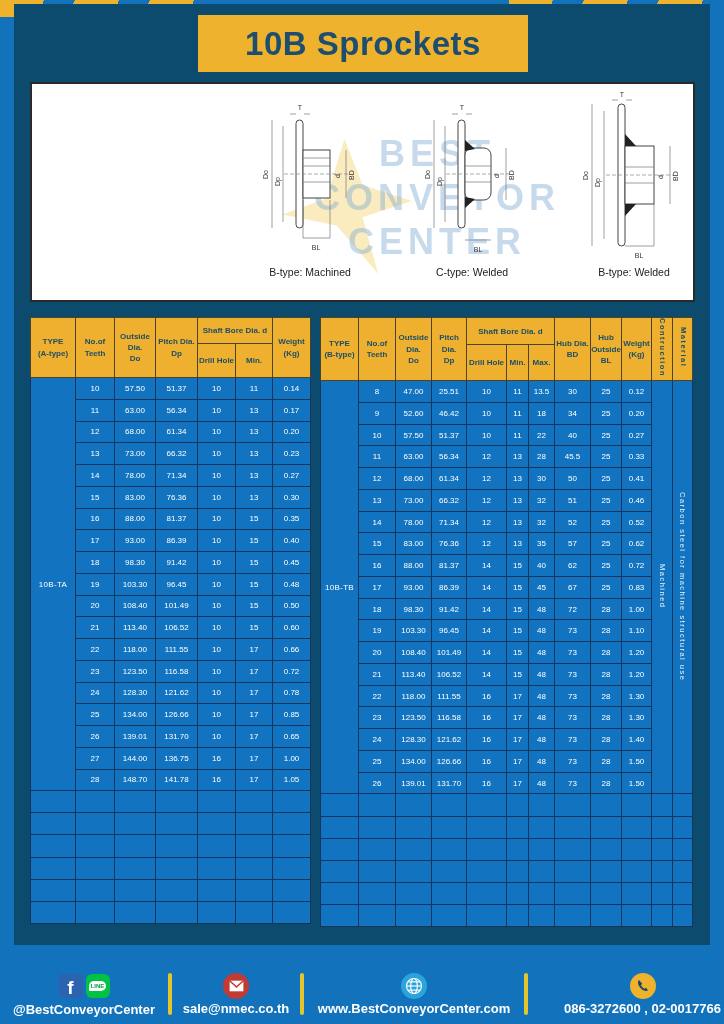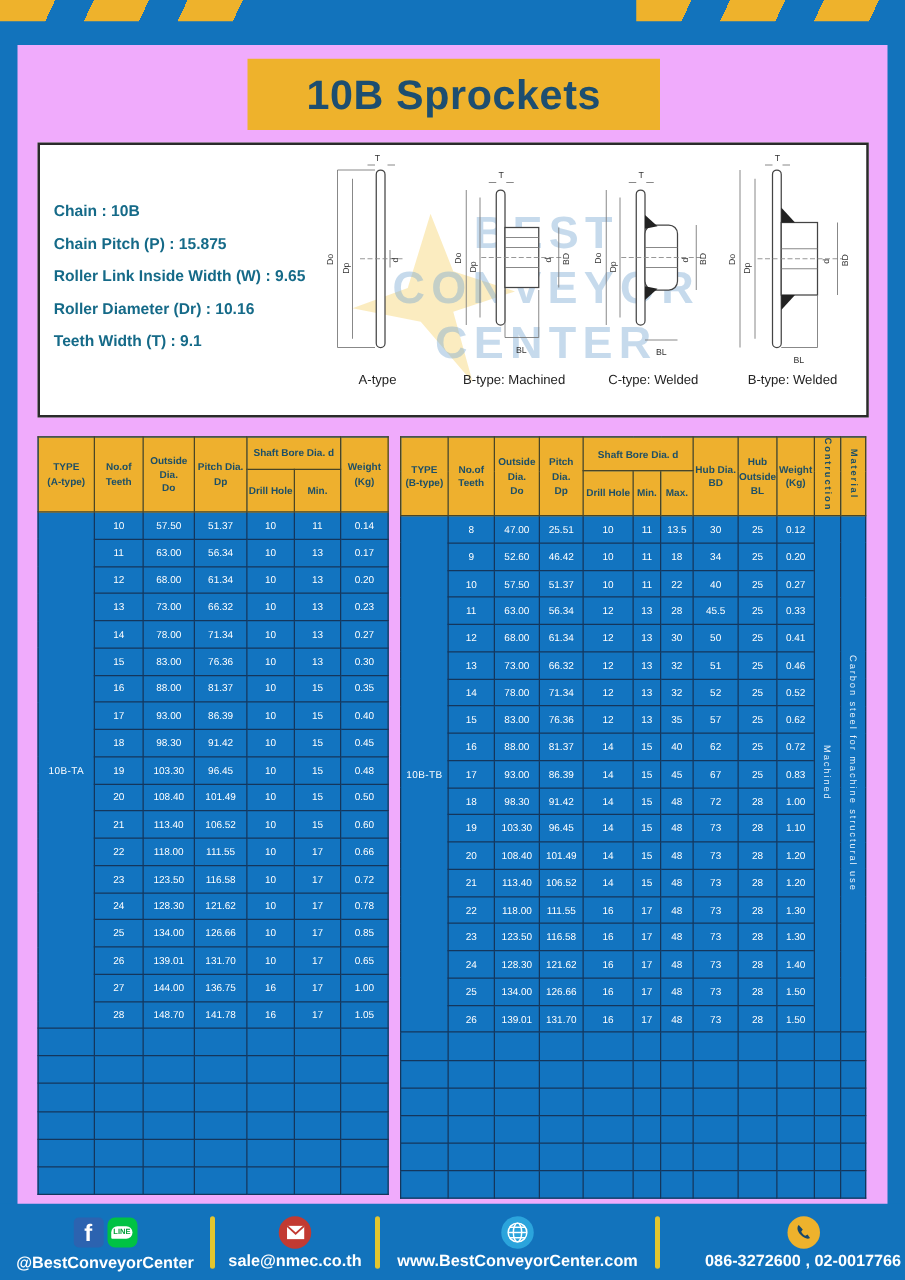--- a/index.html
+++ b/index.html
@@ -2,21 +2,21 @@
 <html><head>
 <meta charset="utf-8">
 <style>
   html,body{margin:0;padding:0;}
   #page{position:relative;width:724px;height:1024px;background:#1273bc;overflow:hidden;
         font-family:"Liberation Sans",sans-serif;}
   .stripes{position:absolute;top:0;height:17px;z-index:2;
            background:repeating-linear-gradient(115deg,#eeb22c 0 40px,transparent 40px 68px);}
   #stripes-left{left:0;width:210px;}
   #stripes-right{right:0;width:215px;}
-  #content{position:absolute;left:14px;top:36px;width:696px;height:941px;background:#f0abfc;z-index:3;}
+  #content{position:absolute;left:14px;top:4px;width:696px;height:941px;background:#0c4a6e;z-index:3;}
   
   #title-banner{position:absolute;left:184px;top:11px;width:330px;height:57px;background:#eeb22c;
                 display:flex;align-items:center;justify-content:center;}
   #title-banner .t{color:#1d4e70;font-size:33px;font-weight:bold;letter-spacing:.5px;}
   
   #spec-box{position:absolute;left:16px;top:78px;width:665px;height:220px;background:#fff;
             border:2px solid #2a2a2a;box-sizing:border-box;}
   #spec-lines{position:absolute;left:11px;top:40px;color:#156a88;font-weight:bold;
               font-size:12.5px;line-height:26px;white-space:nowrap;z-index:3;}
   #wm-logo{position:absolute;left:250px;top:55px;width:130px;height:135px;background:#f3c440;opacity:.33;z-index:0;
@@ -81,48 +81,23 @@
     </div>
 
     <div id="spec-box">
       <div id="wm-logo"></div>
       <div id="watermark">
         <div>BEST</div>
         <div>CONVEYOR</div>
         <div>CENTER</div>
       </div>
 
-      <div id="spec-lines">
-        <div>Chain : 10B</div>
-        <div>Chain Pitch (P) : 15.875</div>
-        <div>Roller Link Inside Width (W) : 9.65</div>
-        <div>Roller Diameter (Dr) : 10.16</div>
-        <div>Teeth Width (T) : 9.1</div>
-      </div>
 
       <div id="diagram-strip">
 
-        <div class="diagram">
-          <svg width="96" height="176" viewBox="0 0 96 176">
-            <text class="dim" x="48" y="9" text-anchor="middle">T</text>
-            <line class="dl" x1="40" y1="12" x2="46" y2="12"></line>
-              <line class="dl" x1="56" y1="12" x2="62" y2="12"></line>
-            <rect class="plate" x="47" y="16" width="7" height="142" rx="3.5"></rect>
-            <line class="cl" x1="34" y1="87" x2="68" y2="87"></line>
-            <line class="dl" x1="16" y1="16" x2="16" y2="158"></line>
-            <line class="dl" x1="16" y1="16" x2="46" y2="16"></line>
-              <line class="dl" x1="16" y1="158" x2="46" y2="158"></line>
-            <text class="dim" transform="rotate(-90 12 92)" x="12" y="92">Do</text>
-            <line class="dl" x1="28" y1="23" x2="28" y2="151"></line>
-            <text class="dim" transform="rotate(-90 25 99)" x="25" y="99">Dp</text>
-            <line class="dl" x1="58" y1="80" x2="58" y2="94"></line>
-            <text class="dim" transform="rotate(-90 64 90)" x="64" y="90">d</text>
-          </svg>
-          <div class="caption">A-type</div>
-        </div>
 
         <div class="diagram">
           <svg width="112" height="176" viewBox="0 0 112 176">
             <text class="dim" x="46" y="22" text-anchor="middle">T</text>
             <line class="dl" x1="36" y1="26" x2="42" y2="26"></line>
               <line class="dl" x1="50" y1="26" x2="56" y2="26"></line>
             <rect class="plate" x="42" y="32" width="7" height="108" rx="3.5"></rect>
             <rect class="hub" x="49" y="62" width="27" height="48"></rect>
             <line class="dl" x1="49" y1="70" x2="76" y2="70"></line>
             <line class="cl" x1="30" y1="86" x2="96" y2="86"></line>

